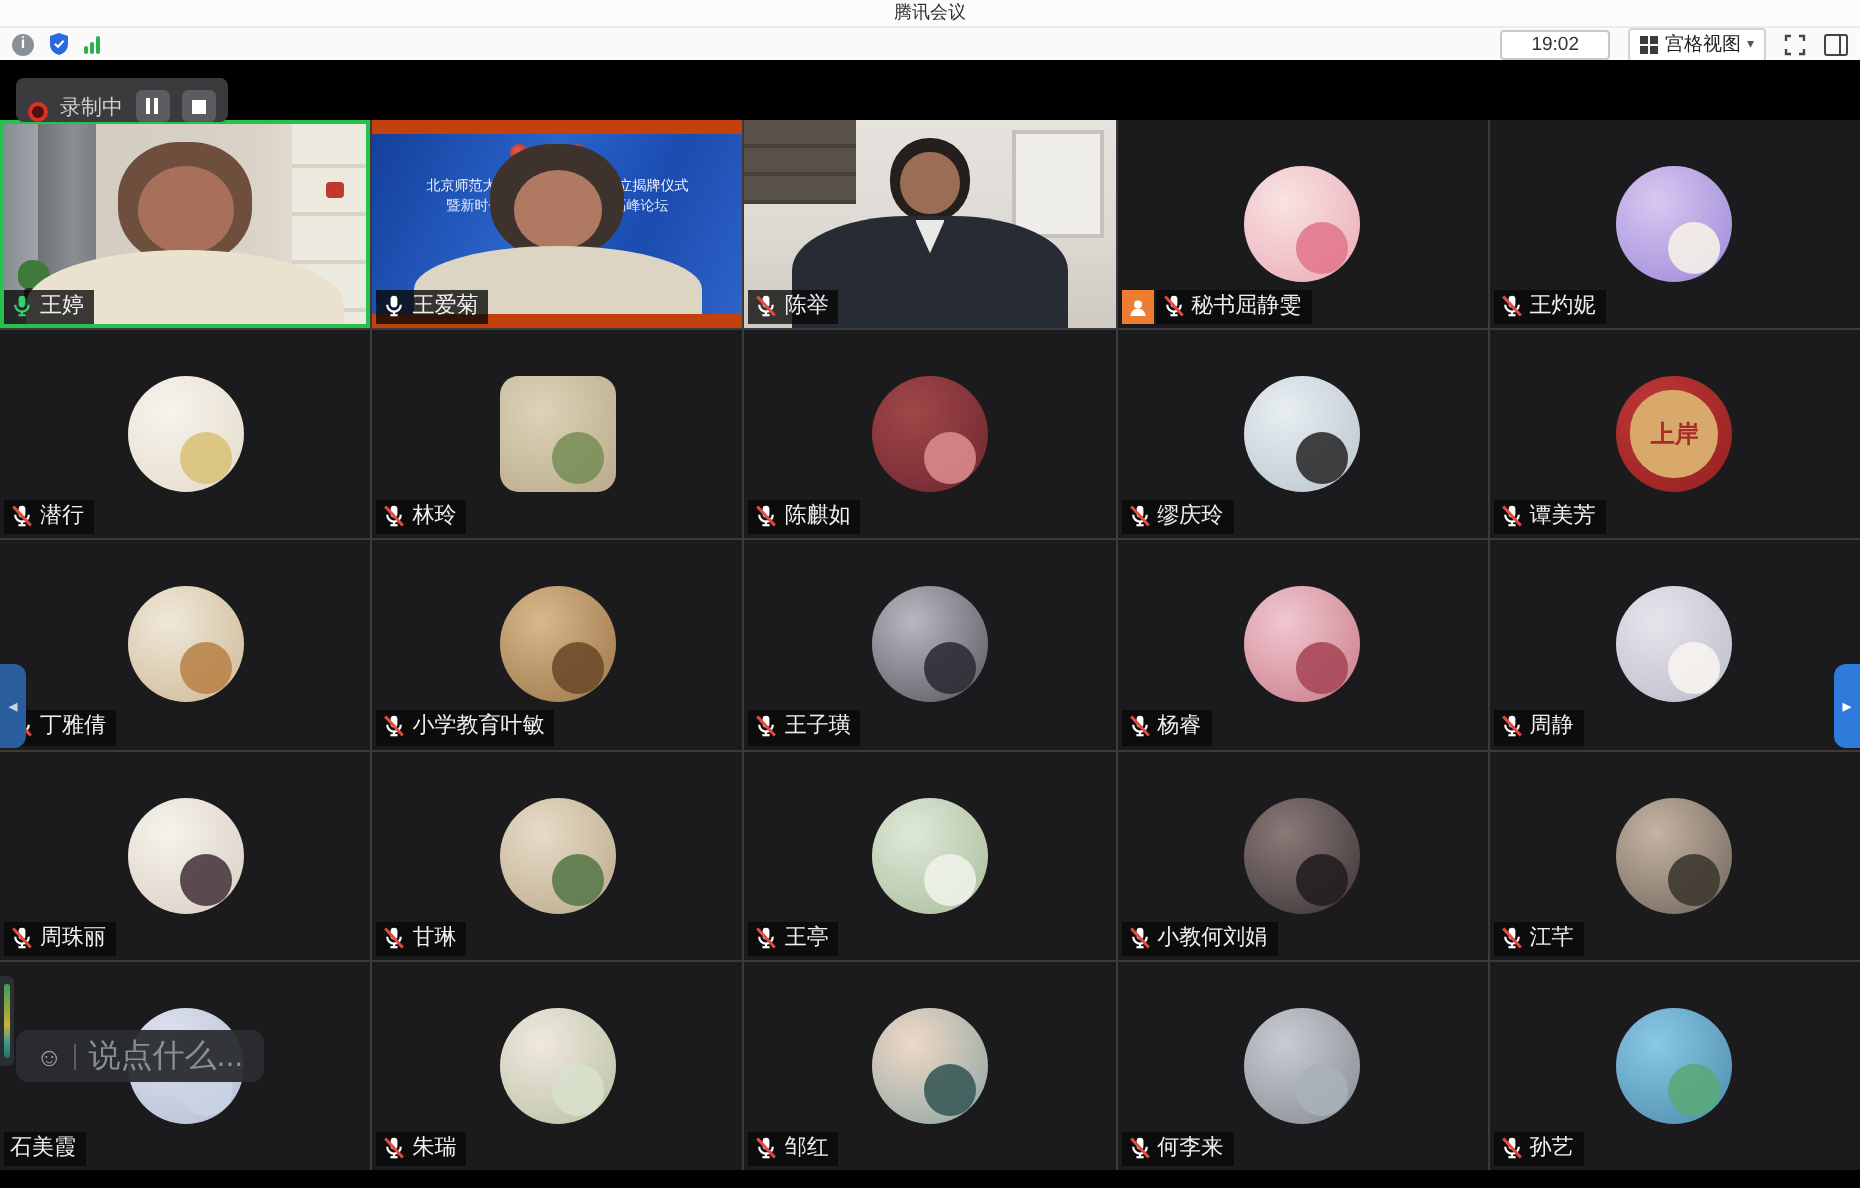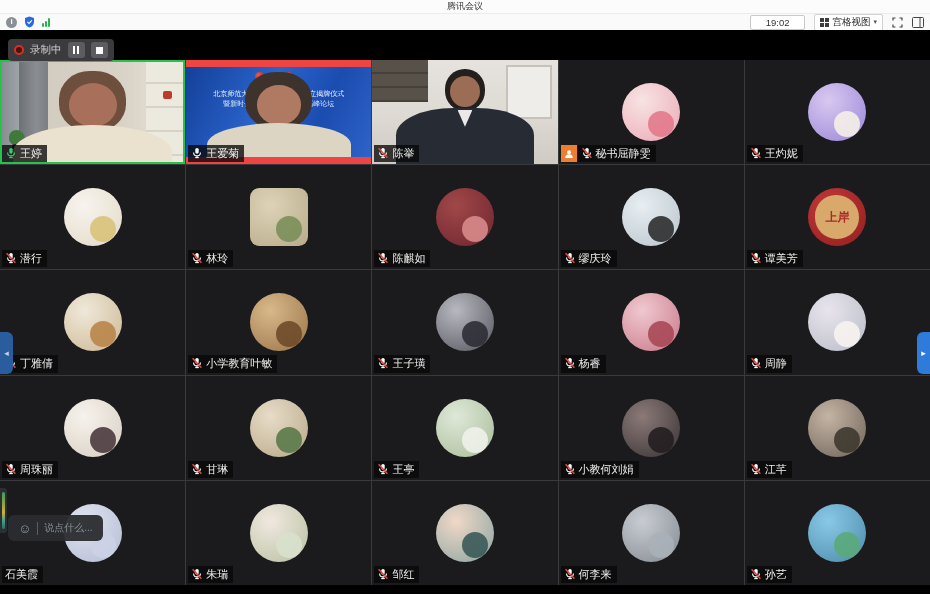--- a/index.html
+++ b/index.html
@@ -23,21 +23,21 @@
   .timebox{border:1px solid #c9c9c9;border-radius:2px;padding:1px 15px;font-size:9.5px;color:#333;background:#fff;}
   .viewsel{display:flex;align-items:center;gap:3px;border:1px solid #d2d2d2;border-radius:2px;
            padding:1px 5px;font-size:9.5px;color:#222;background:#fff;}
   .gridic{display:grid;grid-template-columns:4px 4px;grid-template-rows:4px 4px;gap:1px;}
   .gridic i{background:#3c3c3c;display:block;}
   .caret{font-size:7px;color:#555;}
   
   .main{position:absolute;top:30px;left:0;right:0;bottom:0;background:#000;}
   
   .recpill{position:absolute;top:9px;left:8px;height:22px;background:#3b3b3e;border-radius:4px;
-           display:flex;align-items:center;gap:6px;padding:0 6px;z-index:20;}
+           display:flex;align-items:flex-end;gap:6px;padding:0 6px;z-index:20;}
   .recdot{width:10px;height:10px;border-radius:50%;border:2px solid #d93025;background:#4a1210;box-sizing:border-box;}
   .reclabel{font-size:10.5px;color:#cfcfcf;}
   .recbtn{width:17px;height:16px;background:#5c5c60;border-radius:3px;display:flex;align-items:center;justify-content:center;gap:2px;}
   .recbtn .pbar{width:2px;height:8px;background:#fff;display:block;}
   .recbtn .stopsq{width:7px;height:7px;background:#fff;display:block;}
   
   .pgrid{position:absolute;top:30px;left:0;width:930px;height:525px;display:grid;
          grid-template-columns:repeat(5,1fr);grid-template-rows:repeat(5,1fr);gap:1px;background:#3a3a3c;}
   .tile{position:relative;background:#1b1b1d;overflow:hidden;}
   .tile.active::after{content:"";position:absolute;inset:0;box-shadow:inset 0 0 0 2px #27c24c;z-index:6;pointer-events:none;}
@@ -57,21 +57,21 @@
   .vr-shelf{right:0;top:0;width:21%;height:100%;background:repeating-linear-gradient(#eceadf 0 22px,#d9d3c7 22px 24px);}
   .vr-toy{right:7%;top:30%;width:9px;height:8px;background:#c0392b;border-radius:2px;}
   .vr-plant{left:5%;bottom:18%;width:16px;height:15px;background:#3f7a3a;border-radius:45% 55% 40% 40%;}
   .vr-pot{left:6.5%;bottom:9%;width:12px;height:11px;background:#2e2a28;border-radius:2px;}
   .v-head{border-radius:46%;}
   .vr-head{left:32%;top:11%;width:36%;height:58%;background:#6e4f3e;}
   .vr-face{left:37%;top:22%;width:26%;height:42%;background:#a8705a;border-radius:50%;}
   .v-body{border-radius:50% 50% 0 0;}
   .vr-body{left:7%;top:62%;width:86%;height:52%;background:#eae2cf;}
   
-  .stagewrap{background:#ef4444;}
+  .stagewrap{background:#c2410c;}
   .video-stage{top:7px;bottom:7px;left:0;right:0;background:linear-gradient(115deg,#14409a 0%,#2a64cc 42%,#1b4cb0 70%,#2f63c8 100%);}
   .st-em{width:9px;height:9px;border-radius:50%;background:radial-gradient(circle at 40% 35%,#e85a50,#b01e18);top:5px;}
   .st-em.e1{left:37%;} .st-em.e2{left:53%;}
   .st-line{position:absolute;left:0;right:0;display:flex;justify-content:center;color:#eef3ff;font-size:7px;line-height:1;white-space:nowrap;}
   .st-line.l1{top:23px;gap:26px;}
   .st-line.l2{top:33px;gap:48px;color:#dfe9ff;}
   .st-head{left:32%;top:5%;width:36%;height:64%;background:#3e332c;}
   .st-face{left:38%;top:20%;width:24%;height:44%;background:#b07a62;border-radius:50%;}
   .st-body{left:11%;top:62%;width:78%;height:48%;background:#ddd5c4;}
   
@@ -95,21 +95,21 @@
   .pagebtn.right{right:0;background:#2e7bdc;border-radius:6px 0 0 6px;color:#fff;font-size:9px;}
   
   .edgestrip{position:absolute;left:0;top:458px;width:7px;height:45px;background:#2b2e33;border-radius:0 3px 3px 0;z-index:14;}
   .edgestrip i{position:absolute;left:2px;top:4px;bottom:4px;width:3px;display:block;
                background:linear-gradient(#3aa05a 0%,#9aa33a 35%,#c8b23a 55%,#3a9a8a 80%,#2b6e62 100%);border-radius:2px;}
   
   .chatbubble{position:absolute;left:8px;top:485px;height:26px;background:rgba(42,44,47,.95);border-radius:6px;
               display:flex;align-items:center;gap:6px;padding:0 10px;z-index:16;}
   .chat-emoji{font-size:13px;color:#9aa0a6;line-height:1;}
   .chat-div{width:1px;height:13px;background:#5a5d61;}
-  .chat-ph{font-size:10px;color:#8a8f95;white-space:nowrap;}
+  .chat-ph{font-size:16px;color:#8a8f95;white-space:nowrap;}
 </style>
 </head>
 <body>
 
 <div class="titlebar">
   <span class="wtitle">腾讯会议</span>
 </div>
 
 <div class="toolbar">
   <div class="tb-left">

